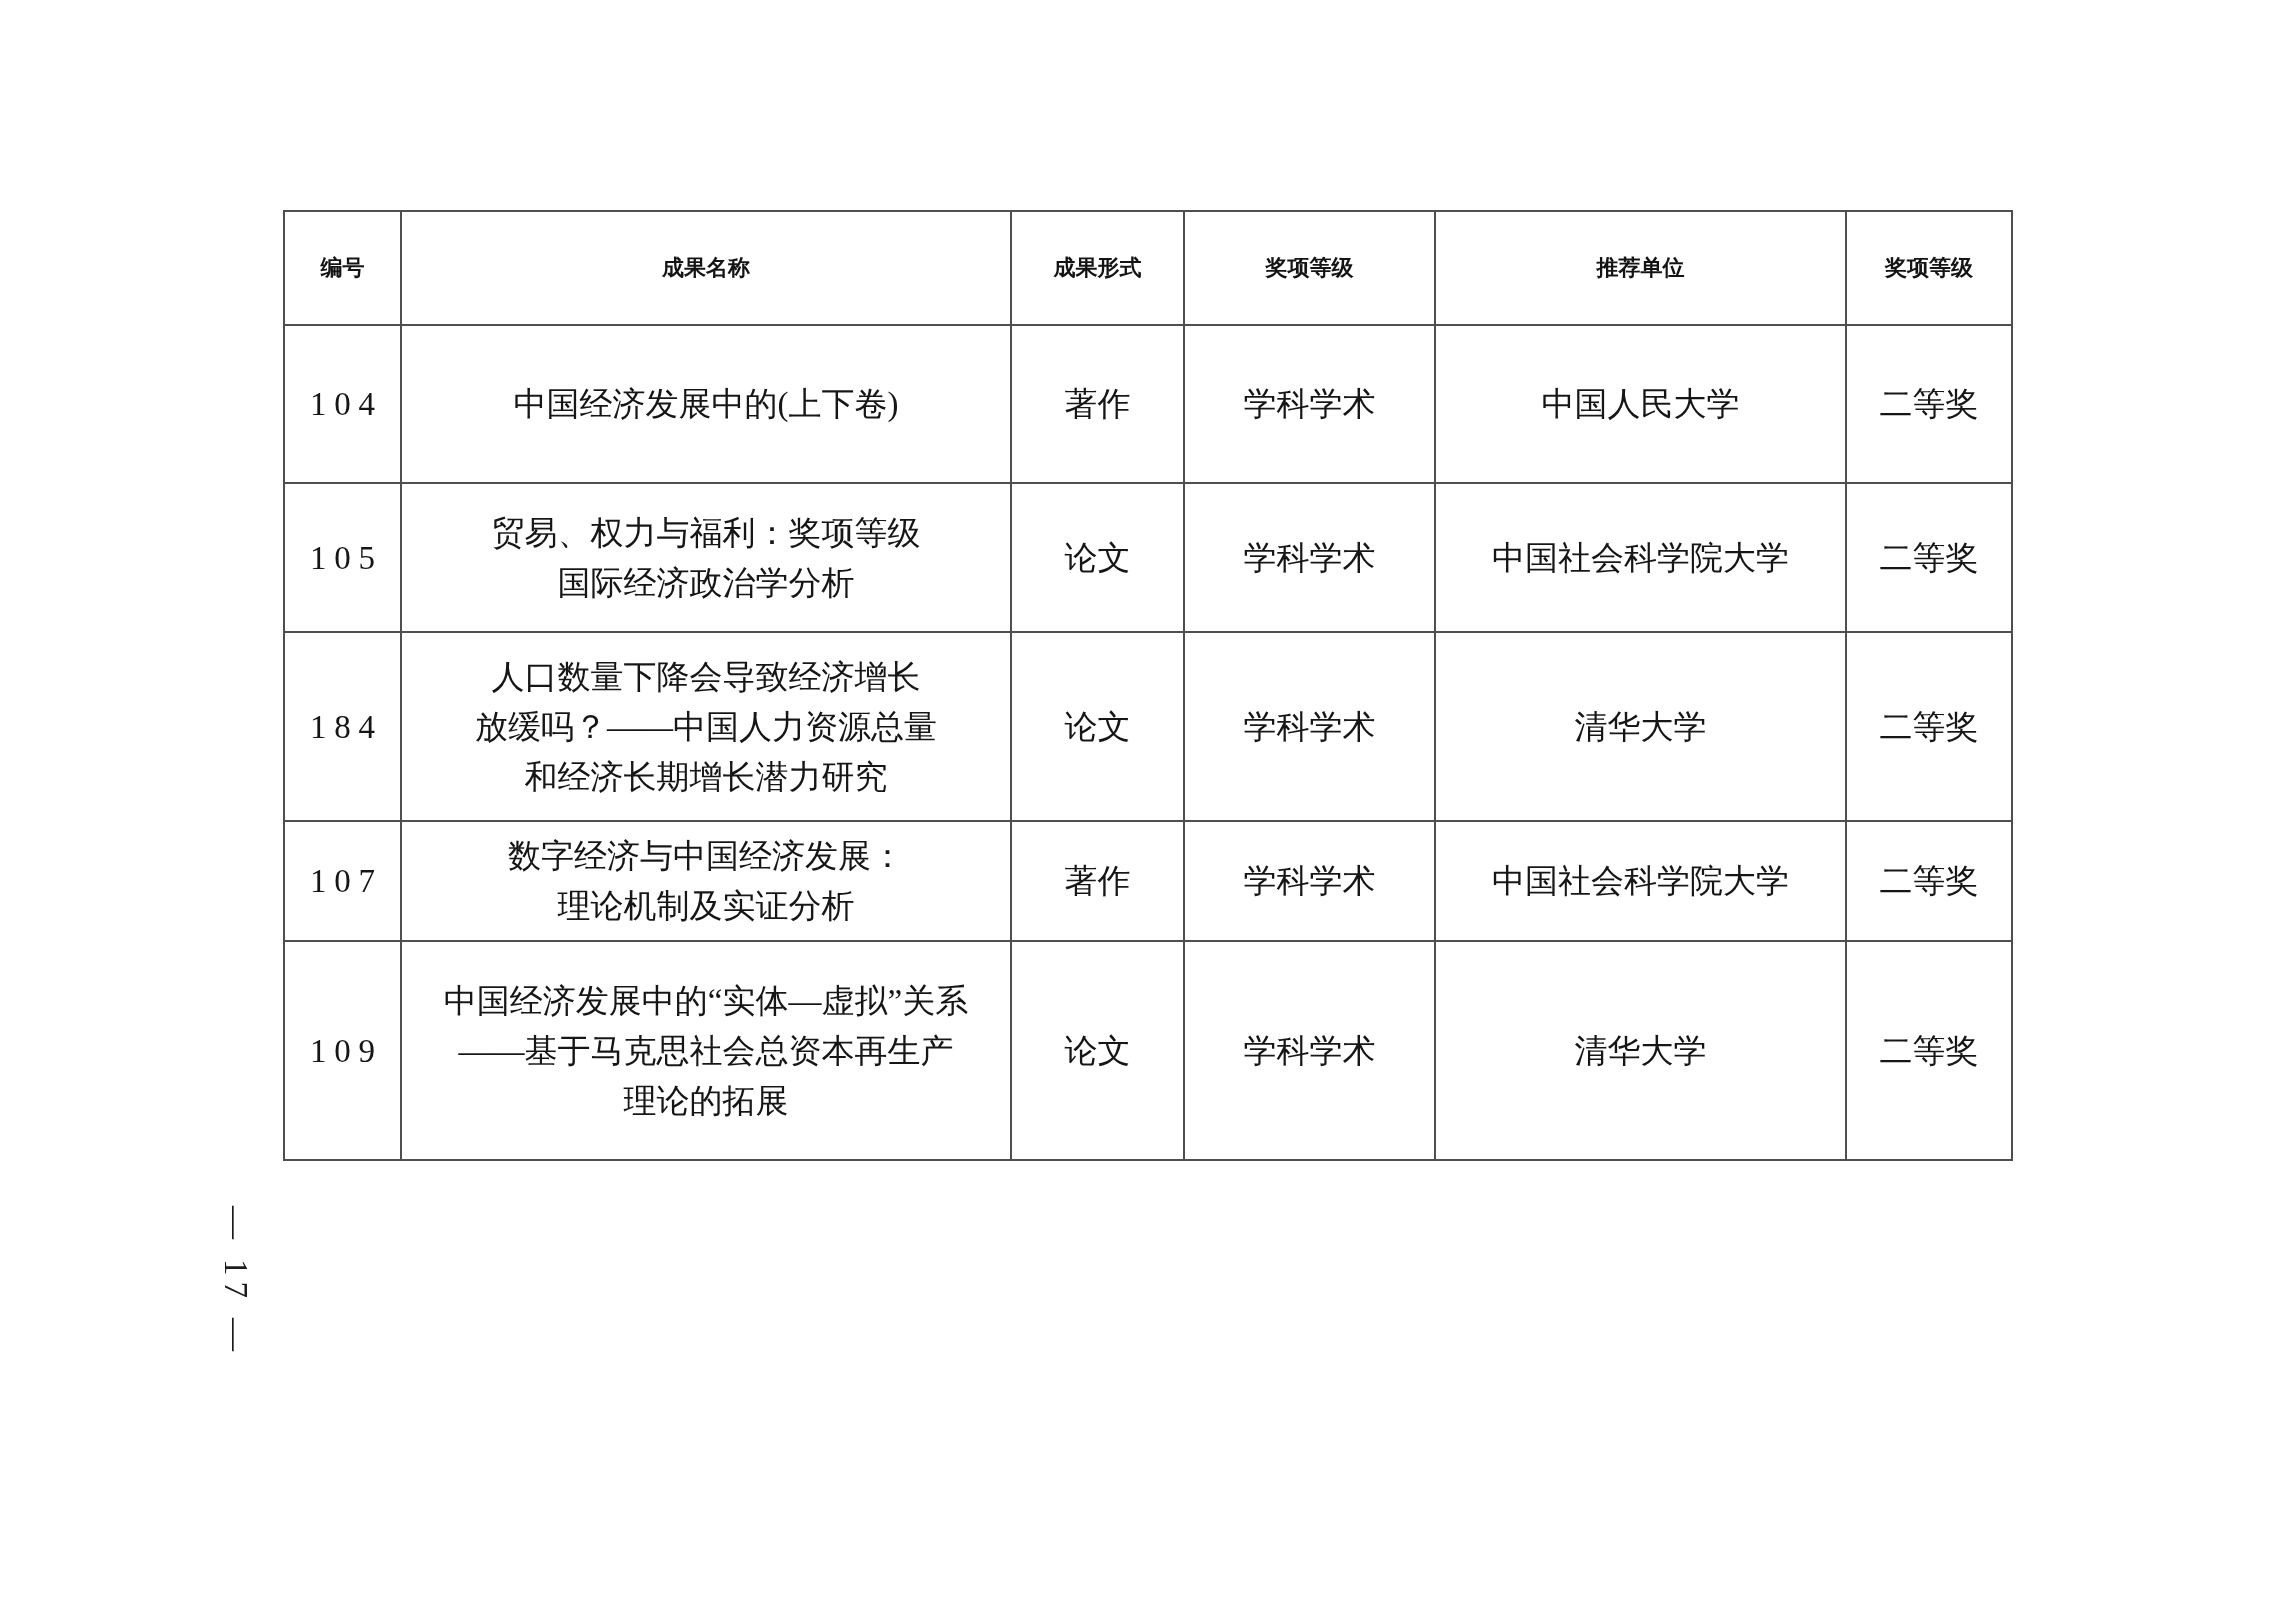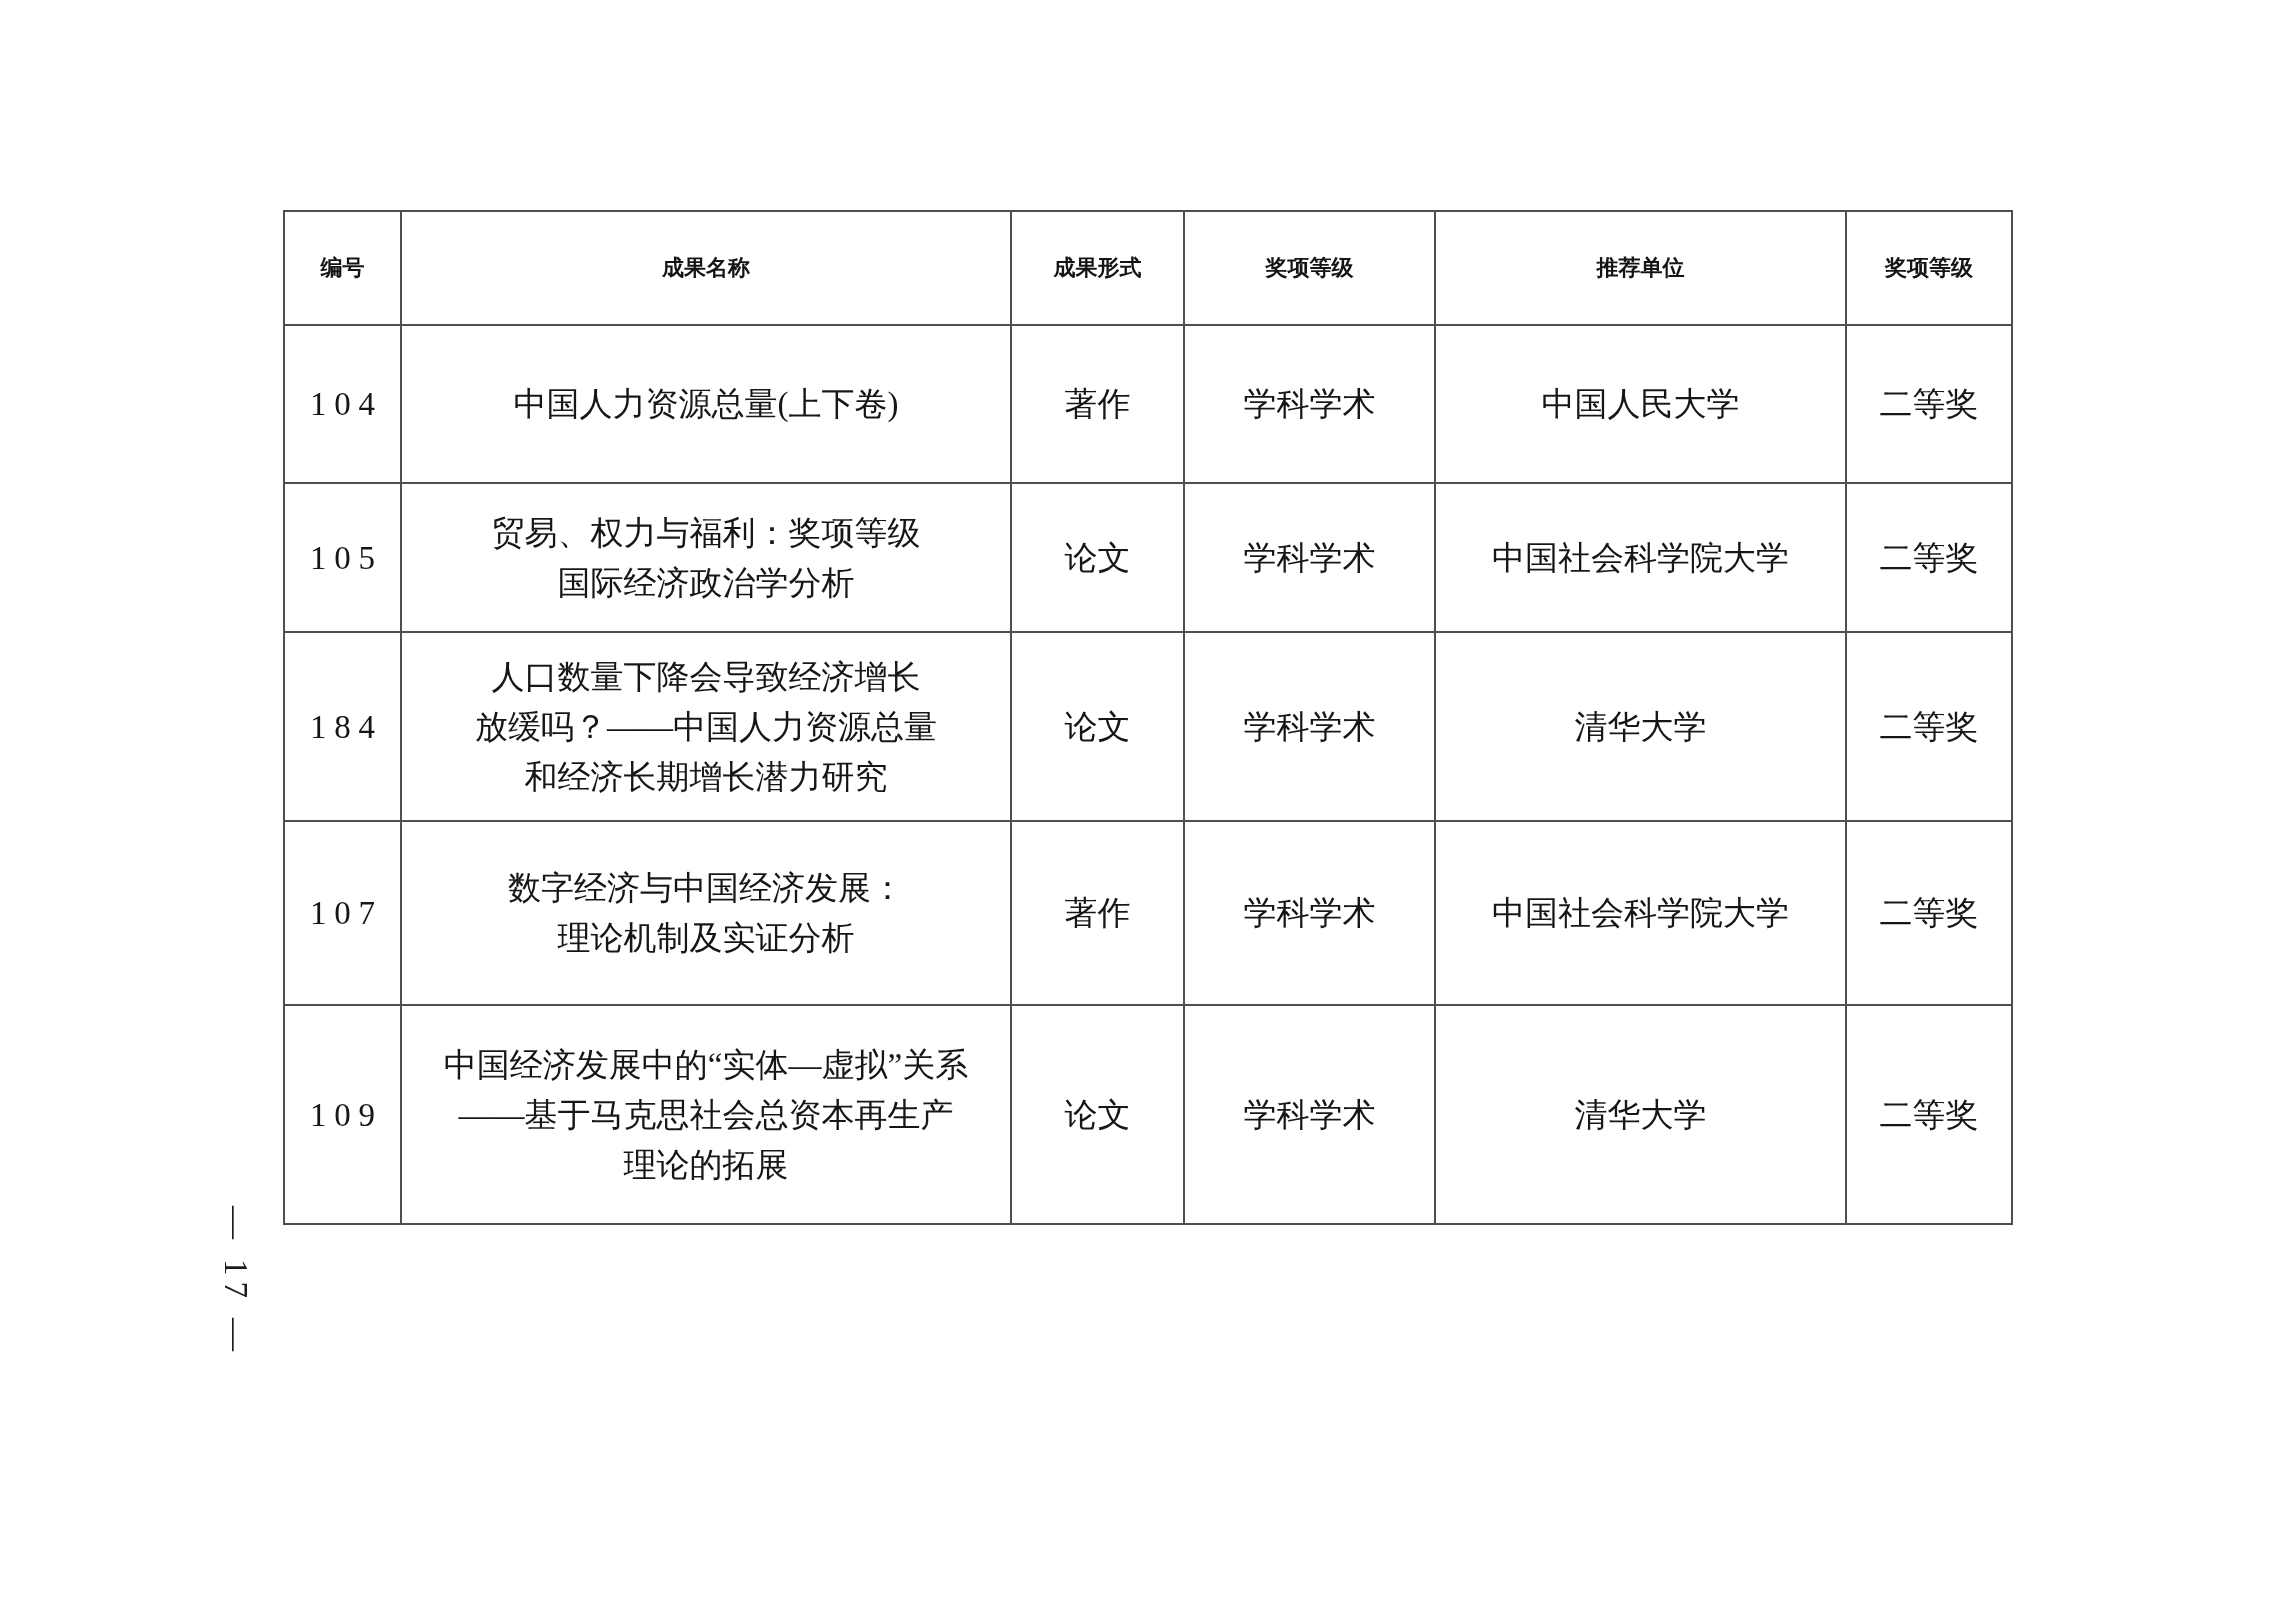--- a/index.html
+++ b/index.html
@@ -68,21 +68,21 @@
     letter-spacing: 7.8px;
     text-indent: 7.8px; 
   }
   td.cell-name {
     white-space: pre-line;
   }
   tr.row-header  { height: 114px; }
   tr.row-0 { height: 158px; }
   tr.row-1 { height: 149px; font-family: Liberation Serif, serif; }
   tr.row-2 { height: 189px; }
-  tr.row-3 { height: 184px; }
+  tr.row-3 { height: 120px; }
   tr.row-4 { height: 147px; }
   tr.row-5 { height: 219px; }
 </style>
 </head>
 <body>
 
 <div class="page">
 
   <div class="side-page-number">— 17 —</div>
 
@@ -101,21 +101,21 @@
         <th>成果名称</th>
         <th>成果形式</th>
         <th>奖项等级</th>
         <th>推荐单位</th>
         <th>奖项等级</th>
       </tr>
     </thead>
     <tbody>
       <tr class="row-0">
         <td class="cell-id">104</td>
-        <td class="cell-name">中国人力资源总量(上下卷)</td>
+        <td class="cell-name">中国经济发展中的(上下卷)</td>
         <td class="cell-form">著作</td>
         <td class="cell-category">学科学术</td>
         <td class="cell-recommender">中国人民大学</td>
         <td class="cell-award">二等奖</td>
       </tr>
       <tr class="row-1">
         <td class="cell-id">105</td>
         <td class="cell-name">贸易、权力与福利：奖项等级
 国际经济政治学分析</td>
         <td class="cell-form">论文</td>

